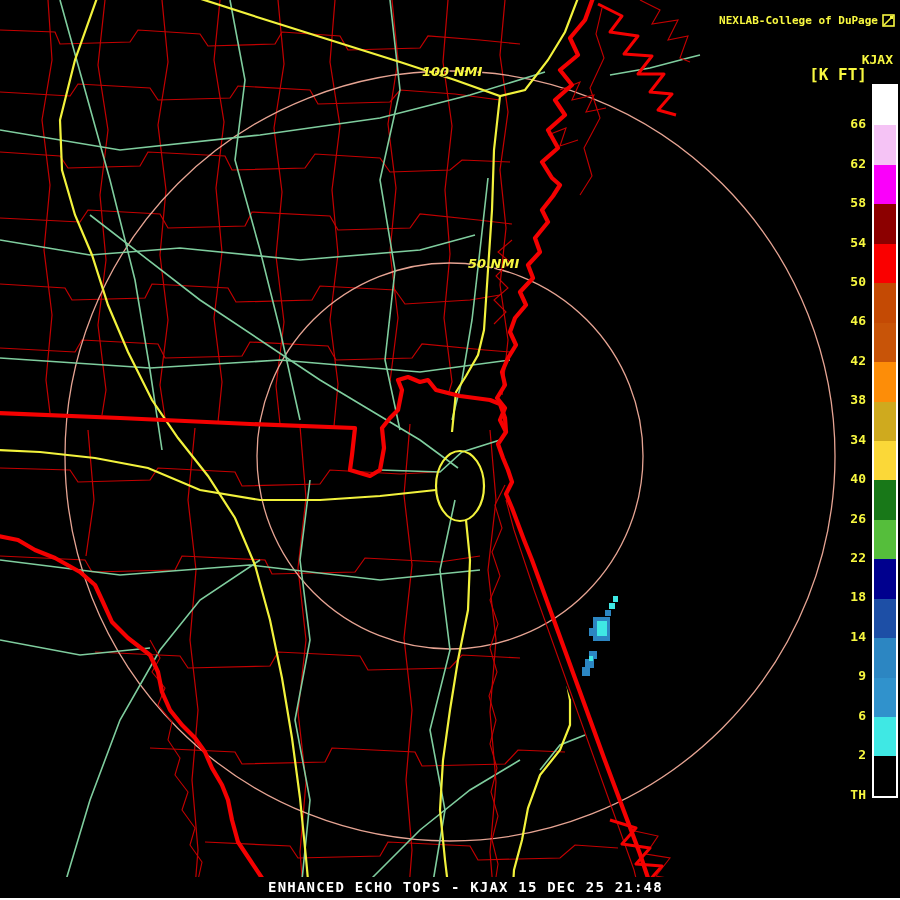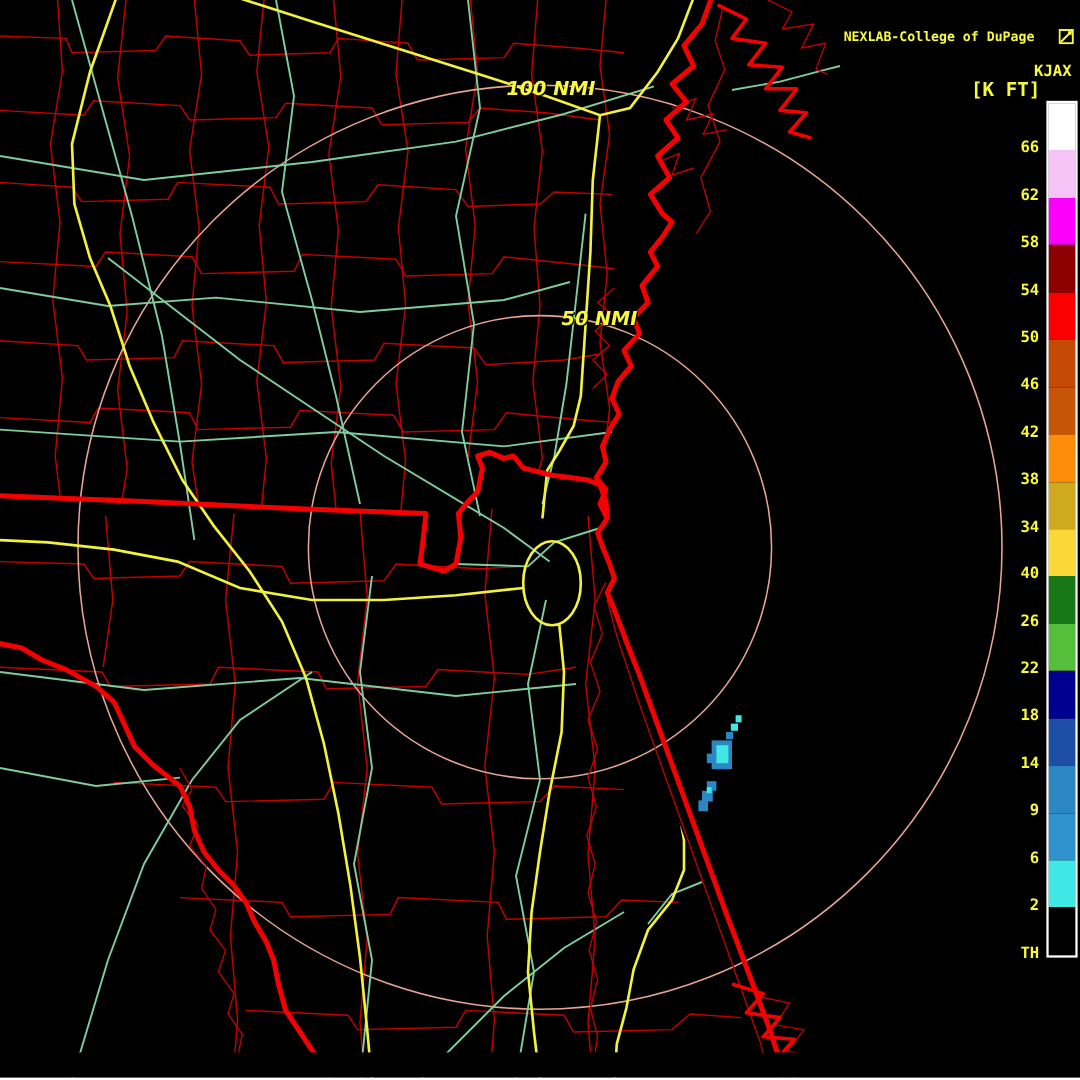--- a/index.html
+++ b/index.html
@@ -13,25 +13,25 @@
   .county{stroke:var(--county-red,#C40000);stroke-width:1.2;fill:none;}
   .road{stroke:var(--road-green,#7FCD9E);stroke-width:1.6;fill:none;}
   .hwy{stroke:var(--highway-yellow,#F2F23C);stroke-width:2.2;fill:none;}
   .ring{stroke:var(--ring-pink,#E6A493);stroke-width:1.3;fill:none;}
   .thick{stroke:var(--border-red,#F40000);stroke-width:4.2;fill:none;stroke-linejoin:round;}
   .thick2{stroke:var(--border-red,#F40000);stroke-width:3;fill:none;stroke-linejoin:round;}
   .thin{stroke:var(--county-red,#C40000);stroke-width:1.1;fill:none;}
   .ring-label{
     position:absolute;color:var(--label-yellow,#F8F840);
     font-family:"DejaVu Sans","Liberation Sans",sans-serif;
-    font-style:italic;font-weight:bold;font-size:16px;white-space:nowrap;
+    font-style:italic;font-weight:bold;font-size:13px;white-space:nowrap;
     text-shadow:1px 1px 0 #000;
   }
   .credit{
-    position:absolute;top:24px;right:5px;display:flex;align-items:center;gap:20px;
+    position:absolute;top:14px;right:5px;display:flex;align-items:center;gap:4px;
     color:var(--label-yellow,#F8F840);font-size:11px;font-weight:bold;white-space:nowrap;
   }
   .cb-title{position:absolute;top:52px;right:7px;color:var(--label-yellow,#F8F840);font-size:13px;font-weight:bold;}
   .cb-units{position:absolute;top:65px;right:33px;color:var(--label-yellow,#F8F840);font-size:16px;font-weight:bold;}
   .colorbar{
     position:absolute;left:872px;top:84px;width:22px;height:710px;
     border:2px solid var(--text-white,#fff);background:#000;
     display:flex;flex-direction:column;
   }
   .cb-seg{flex:1 1 auto;}
@@ -218,15 +218,16 @@
       <div class="cb-seg" style="background: rgb(85, 190, 59);"></div>
       <div class="cb-seg" style="background: rgb(0, 0, 142);"></div>
       <div class="cb-seg" style="background: rgb(29, 79, 166);"></div>
       <div class="cb-seg" style="background: rgb(44, 134, 194);"></div>
       <div class="cb-seg" style="background: rgb(48, 146, 204);"></div>
       <div class="cb-seg" style="background: rgb(63, 232, 228);"></div>
       <div class="cb-seg" style="background: rgb(0, 0, 0);"></div>
     </div>
 
   <div class="footer-bar"></div>
+  <div class="footer-text">ENHANCED ECHO TOPS - KJAX 15 DEC 25 21:48</div>
   <div class="bottom-line"></div>
 
 </div>
 
 </body></html>

